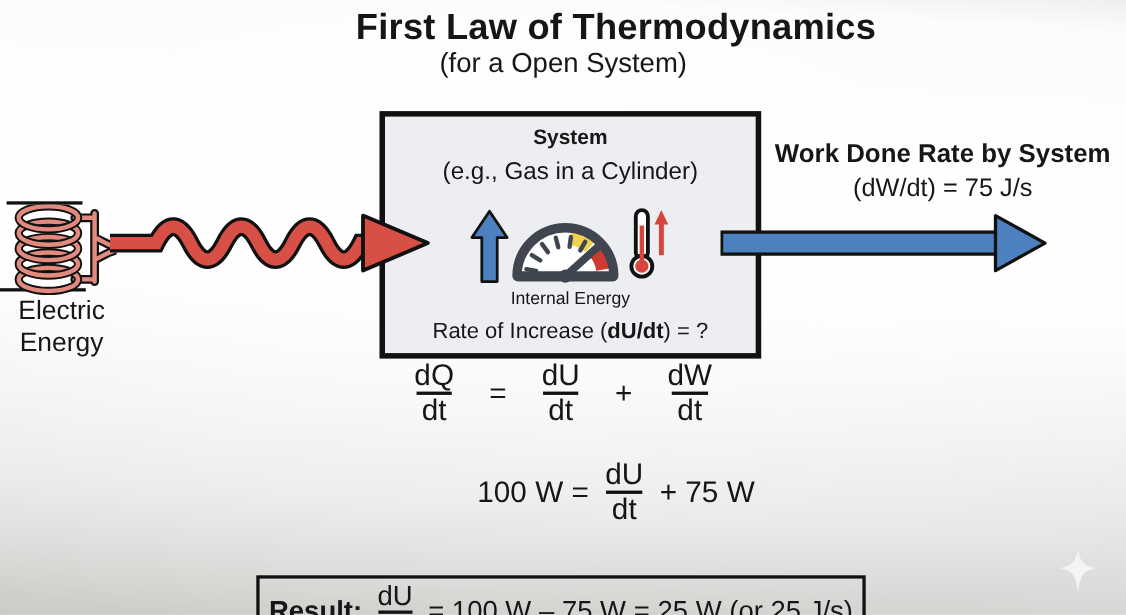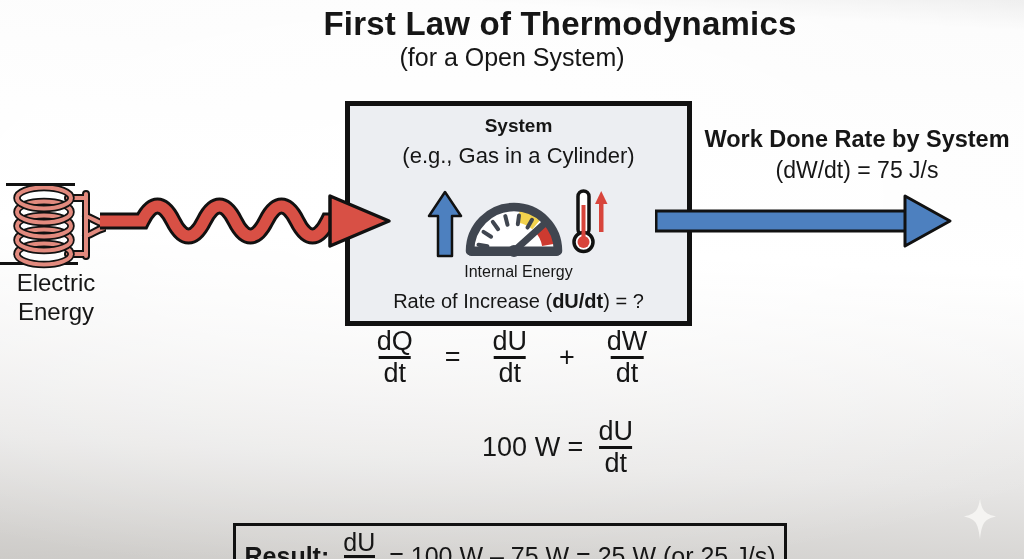--- a/index.html
+++ b/index.html
@@ -169,20 +169,21 @@
       <span class="den">dt</span>
     </span>
   </div>
 
   <div class="abs eq eq2">
     <span>100 W =</span>
     <span class="frac">
       <span class="num">dU</span>
       <span class="den">dt</span>
     </span>
+    <span>+ 75 W</span>
   </div>
 
   <div class="abs result-box">
     <span class="lbl">Result:</span>
     <span class="frac">
       <span class="num">dU</span>
       <span class="den">dt</span>
     </span>
     <span>= 100 W – 75 W = 25 W (or 25 J/s)</span>
   </div>

